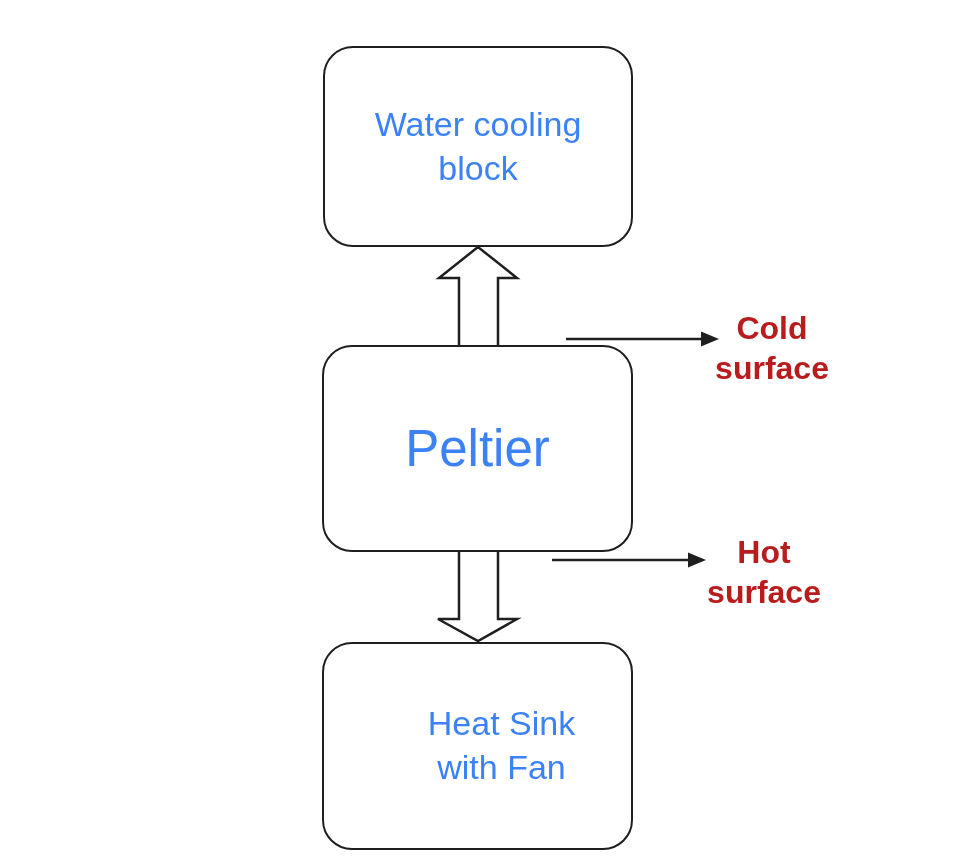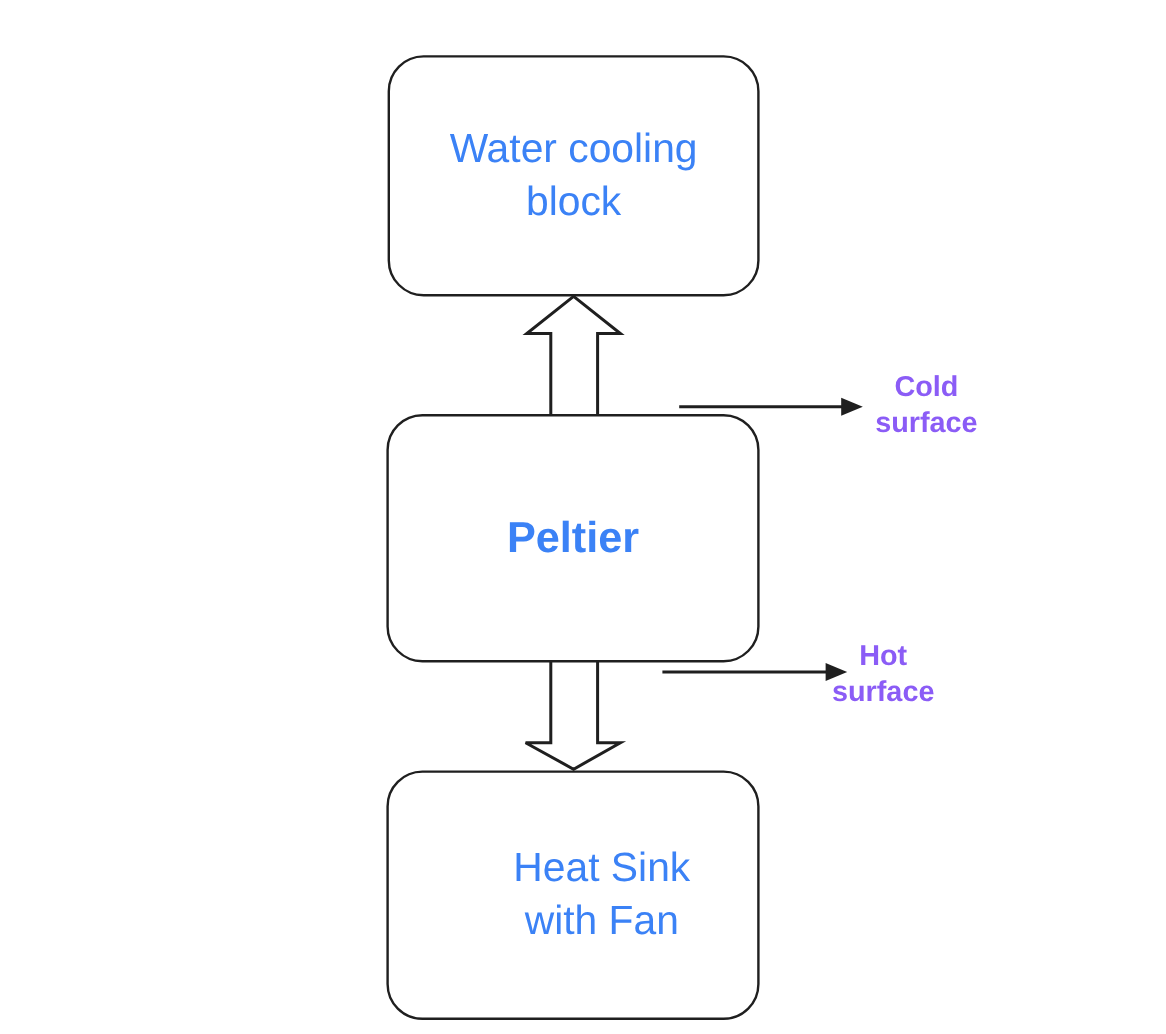--- a/index.html
+++ b/index.html
@@ -35,35 +35,35 @@
   .node-label {
     white-space: pre-line;
     color: #3b82f6;
     font-size: 34px;
     line-height: 1.28;
   }
   .node-top    { left: 323px; top: 46px;  width: 310px; height: 201px; }
   .node-mid    { left: 322px; top: 345px; width: 311px; height: 207px; }
   .node-bottom { left: 322px; top: 642px; width: 311px; height: 208px; padding-left: 48px; }
   .peltier-label {
-    font-size: 36px;
-    font-weight: 700;
+    font-size: 51px;
+    font-weight: 400;
   }
   .annot {
     position: absolute;
     width: 160px;
     text-align: center;
     white-space: pre-line;
-    color: #8b5cf6;
-    font-size: 24px;
+    color: #b91c1c;
+    font-size: 32px;
     font-weight: 700;
     line-height: 1.25;
   }
   .annot-cold { left: 692px; top: 308px; }
-  .annot-hot  { left: 656px; top: 532px; }
+  .annot-hot  { left: 684px; top: 532px; }
 </style>
 </head>
 <body>
 
 <div class="canvas">
 
   <svg class="overlay" width="972" height="862" viewBox="0 0 972 862">
 
     <polygon points="478,247 439,278 459,278 459,347 498,347 498,278 517,278" fill="#ffffff" stroke="#1f1f1f" stroke-width="2.5" stroke-linejoin="miter"></polygon>
 

